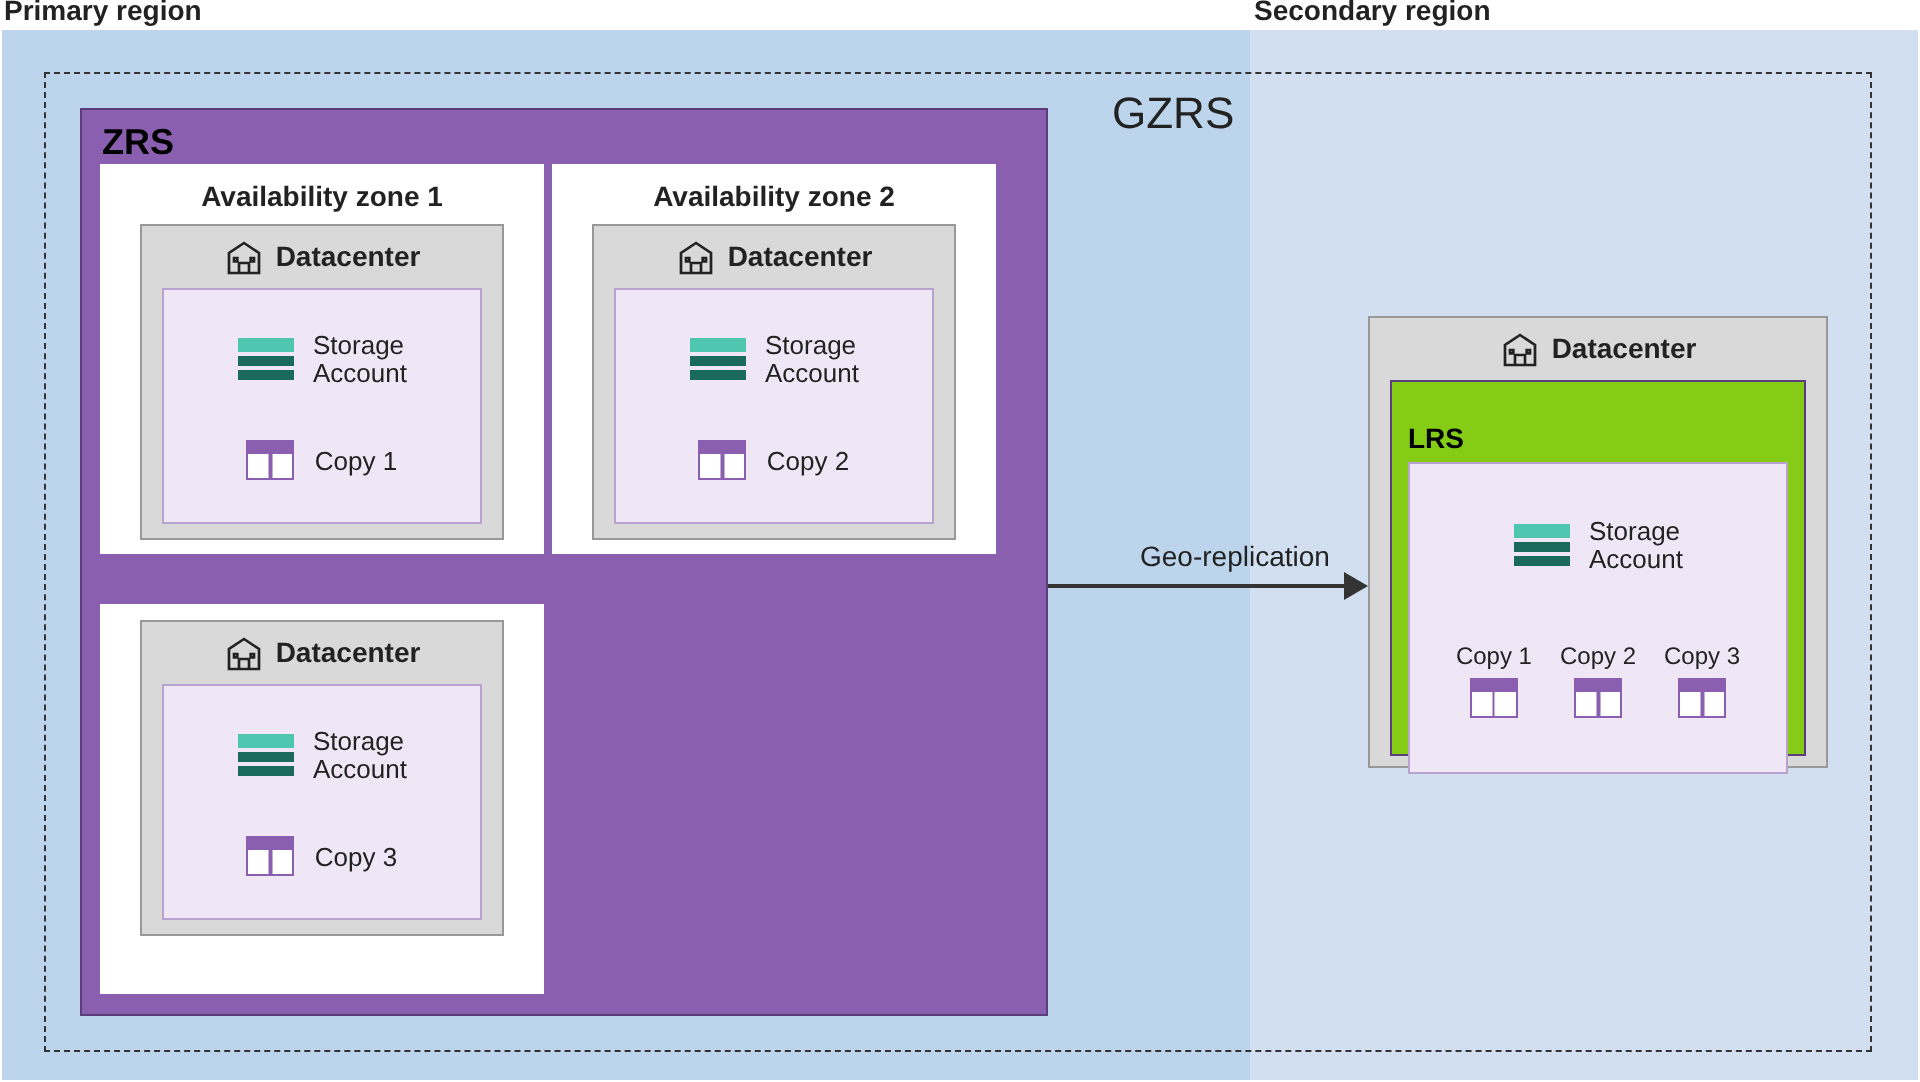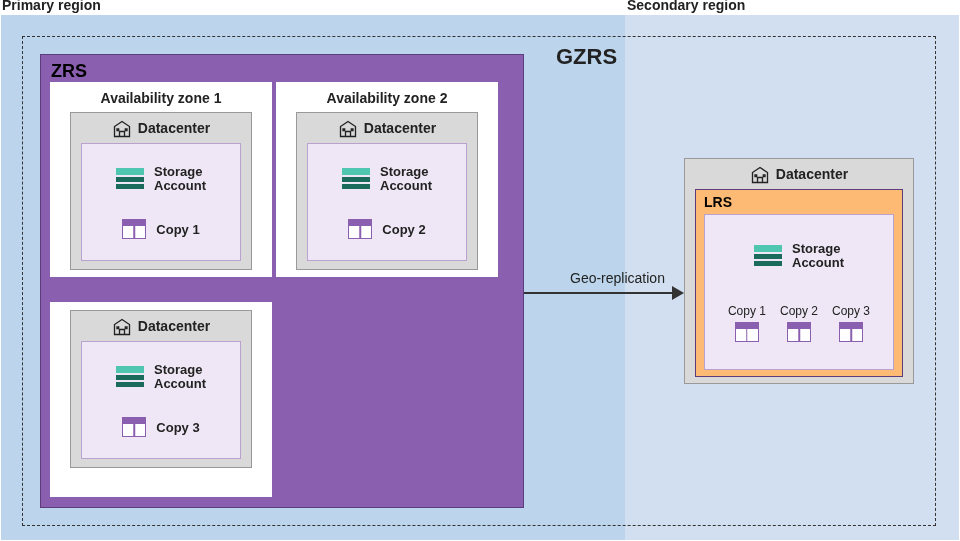--- a/index.html
+++ b/index.html
@@ -46,21 +46,21 @@
   .dashed-box {
     position: absolute;
     left: 22px; top: 36px;
     width: 914px; height: 490px;
     border: 1.5px dashed #333;
   }
   .gzrs-title {
     position: absolute;
     left: 556px; top: 44px;
     font-size: 22px;
-    font-weight: 700;
+    font-weight: 400;
   }
 
   
   .zrs-box {
     position: absolute;
     left: 40px; top: 54px;
     width: 484px; height: 454px;
     background: #8b5fb0;
     border: 1px solid #5a3d7a;
     padding: 6px 10px;
@@ -99,36 +99,36 @@
   .inner-card {
     background: #efe7f6;
     border: 1px solid #b9a2cf;
     height: 118px;
     padding: 8px;
     display: flex;
     flex-direction: column;
     align-items: center;
     justify-content: space-around;
   }
-  .row { display: flex; align-items: center; gap: 10px; font-size: 13px; font-weight: bold; }
+  .row { display: flex; align-items: center; gap: 10px; font-size: 13px; }
   .col-text { text-align: left; line-height: 1.15; }
 
   
   .sec-dc {
     position: absolute;
     left: 684px; top: 158px;
     width: 230px; height: 226px;
     background: #d9d9d9;
     border: 1px solid #999;
     padding: 6px 10px 10px;
     text-align: center;
   }
   .lrs-box {
-    background: #fdba74; border: 1px solid #5a3d7a;
-    height: 188px; padding: 4px 8px 8px; text-align: left;
+    background: #84cc16; border: 1px solid #5a3d7a;
+    height: 188px; padding: 20px 8px 8px; text-align: left;
   }
   .lrs-title { font-size: 14px; font-weight: 700; color: #000; margin-bottom: 4px; }
   .lrs-inner {
     background: #efe7f6; border: 1px solid #b9a2cf;
     height: 156px; padding: 10px 6px;
     display: flex; flex-direction: column; align-items: center; justify-content: space-around;
   }
   .copies-row { display: flex; gap: 14px; justify-content: center; width: 100%; }
   .copy-item { display: flex; flex-direction: column; align-items: center; gap: 4px; font-size: 12px; }
 

